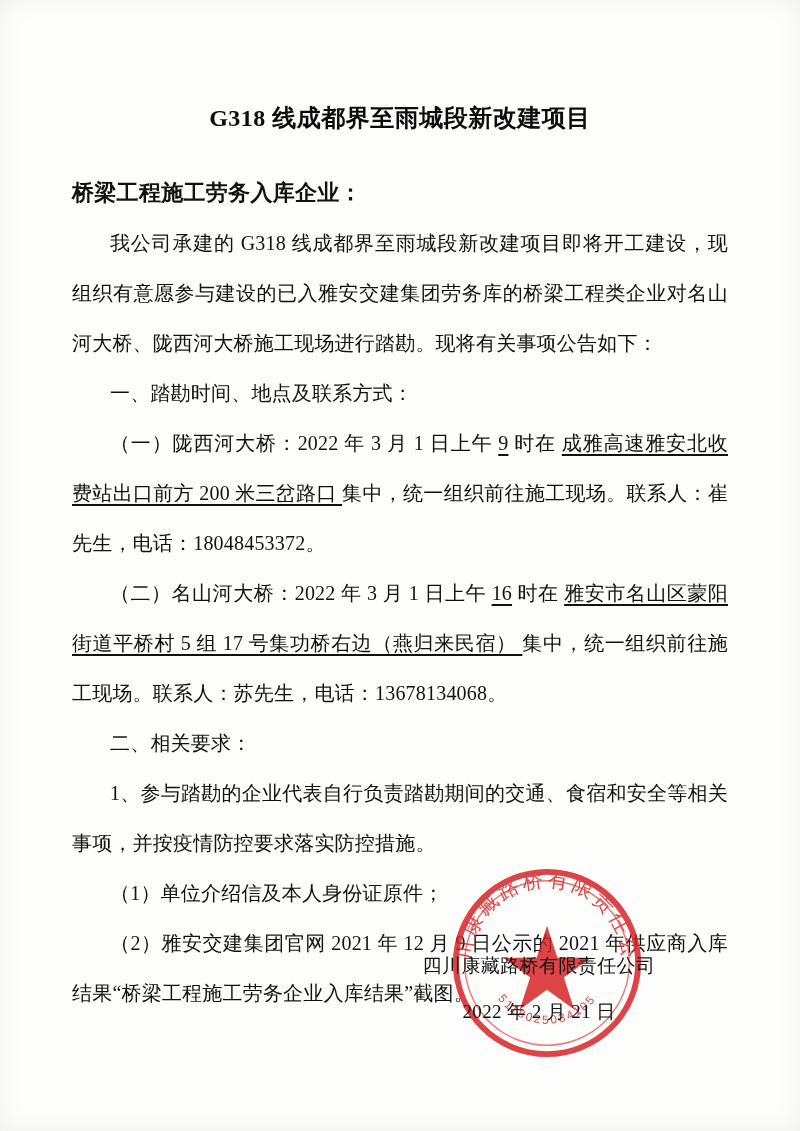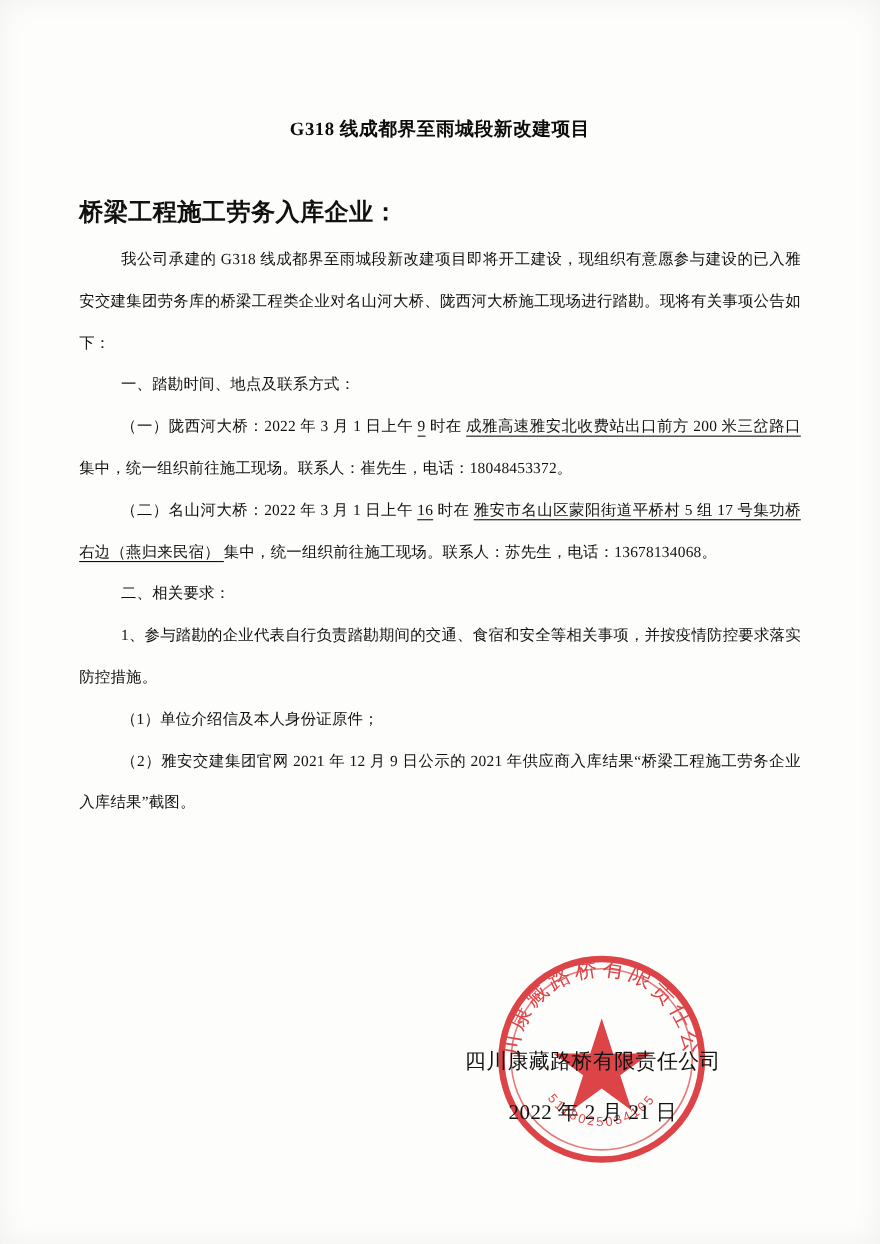--- a/index.html
+++ b/index.html
@@ -38,38 +38,38 @@
     inset: 0;
     pointer-events: none;
     box-shadow: inset 0 0 26px rgba(0,0,0,0.05);
   }
 
   .title-block {
     text-align: center;
     margin: 0 0 34px 0;
   }
   .title-line {
-    font-size: 17px;
+    font-size: 24px;
     font-weight: bold;
     letter-spacing: .5px;
     line-height: 44px;
     color: #0c0c0c;
   }
 
   .salutation {
     font-size: 22px;
     font-weight: bold;
     line-height: 38px;
     margin: 0 0 6px 0;
     letter-spacing: .3px;
   }
 
   p.body-text {
-    font-size: 14px;
-    line-height: 38px;
+    font-size: 20px;
+    line-height: 50px;
     margin: 0;
     text-align: justify;
     text-justify: inter-ideograph;
     letter-spacing: .2px;
   }
   p.indent2 {
     text-indent: 38px;
   }
   .u {
     text-decoration: underline;

